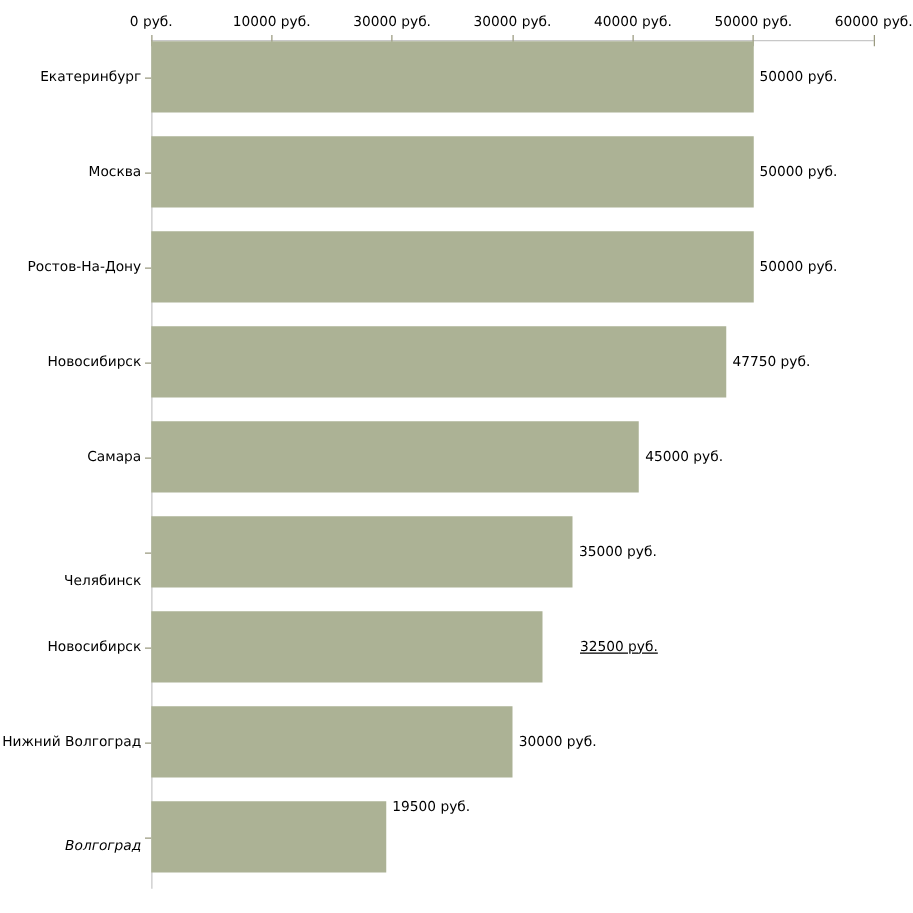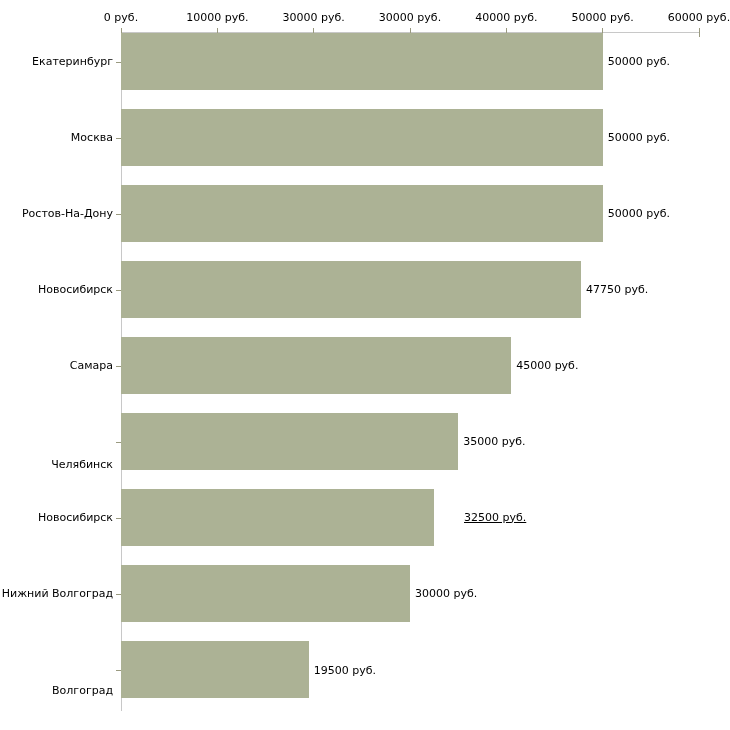--- a/index.html
+++ b/index.html
@@ -127,36 +127,36 @@
     </div>
   <div id="cats-layer">
       <div class="cat-label" style="top: 54.5px; left: 0px; width: 113px; right: auto;">Екатеринбург</div>
       <div class="cat-label" style="top: 130.5px; left: 0px; width: 113px; right: auto;">Москва</div>
       <div class="cat-label" style="top: 206.5px; left: 0px; width: 113px; right: auto;">Ростов-На-Дону</div>
       <div class="cat-label" style="top: 282.5px; left: 0px; width: 113px; right: auto;">Новосибирск</div>
       <div class="cat-label" style="top: 358.5px; left: 0px; width: 113px; right: auto;">Самара</div>
       <div class="cat-label" style="top: 434.5px; left: 0px; width: 113px; right: auto; margin-top: 23px;">Челябинск</div>
       <div class="cat-label" style="top: 510.5px; left: 0px; width: 113px; right: auto;">Новосибирск</div>
       <div class="cat-label" style="top: 586.5px; left: 0px; width: 113px; right: auto;">Нижний Волгоград</div>
-      <div class="cat-label" style="top: 684px; left: 0px; width: 113px; right: auto;">Волгоград</div>
+      <div class="cat-label" style="top: 670px; left: 0px; width: 113px; right: auto; font-style: italic;">Волгоград</div>
     </div>
   <div id="bars-layer">
       <div class="bar" title="Екатеринбург 50000 руб." style="top: 33px; height: 57px; width: 481.667px; background: rgb(172, 178, 149);"></div>
       <div class="bar-value-label" style="left: 607.667px; top: 54.5px;">50000 руб.</div>
       <div class="bar" title="Москва 50000 руб." style="top: 109px; height: 57px; width: 481.667px; background: rgb(172, 178, 149);"></div>
       <div class="bar-value-label" style="left: 607.667px; top: 130.5px;">50000 руб.</div>
       <div class="bar" title="Ростов-На-Дону 50000 руб." style="top: 185px; height: 57px; width: 481.667px; background: rgb(172, 178, 149);"></div>
       <div class="bar-value-label" style="left: 607.667px; top: 206.5px;">50000 руб.</div>
       <div class="bar" title="Красноярск 47750 руб." style="top: 261px; height: 57px; width: 459.992px; background: rgb(172, 178, 149);"></div>
       <div class="bar-value-label" style="left: 585.992px; top: 282.5px;">47750 руб.</div>
       <div class="bar" title="Самара 40500 руб." style="top: 337px; height: 57px; width: 390.15px; background: rgb(172, 178, 149);"></div>
       <div class="bar-value-label" style="left: 516.15px; top: 358.5px;">45000 руб.</div>
       <div class="bar" title="Челябинск 35000 руб." style="top: 413px; height: 57px; width: 337.167px; background: rgb(172, 178, 149);"></div>
       <div class="bar-value-label" style="left: 463.167px; top: 434.5px;">35000 руб.</div>
       <div class="bar" title="Новосибирск 32500 руб." style="top: 489px; height: 57px; width: 313.083px; background: rgb(172, 178, 149);"></div>
       <div class="bar-value-label" style="left: 464px; top: 510.5px; text-decoration: underline;">32500 руб.</div>
       <div class="bar" title="Нижний Новгород 30000 руб." style="top: 565px; height: 57px; width: 289px; background: rgb(172, 178, 149);"></div>
       <div class="bar-value-label" style="left: 415px; top: 586.5px;">30000 руб.</div>
       <div class="bar" title="Волгоград 19500 руб." style="top: 641px; height: 57px; width: 187.85px; background: rgb(172, 178, 149);"></div>
-      <div class="bar-value-label" style="left: 313.85px; top: 664px;">19500 руб.</div>
+      <div class="bar-value-label" style="left: 313.85px; top: 639px;">19500 руб.</div>
     </div>
 
 </div>
 
 </body></html>

